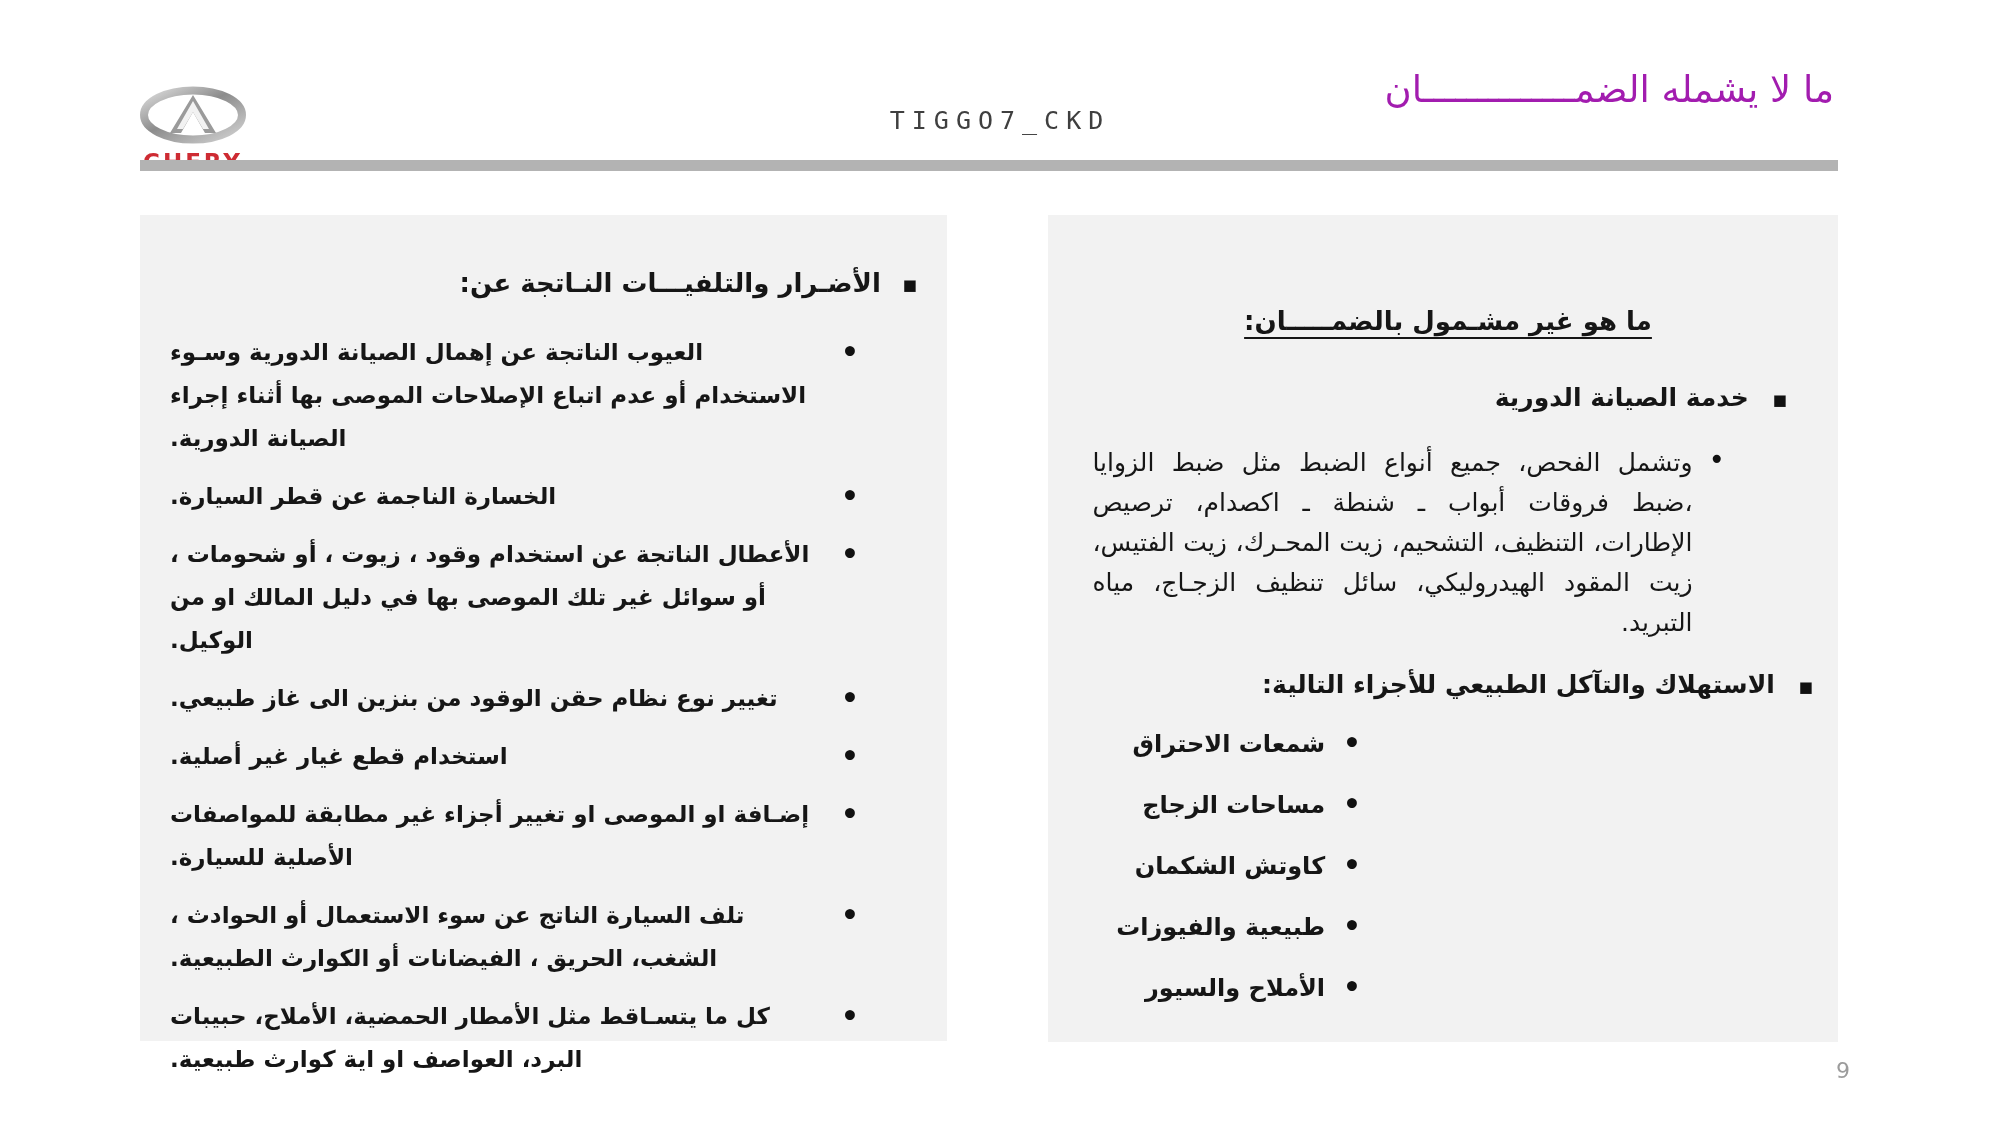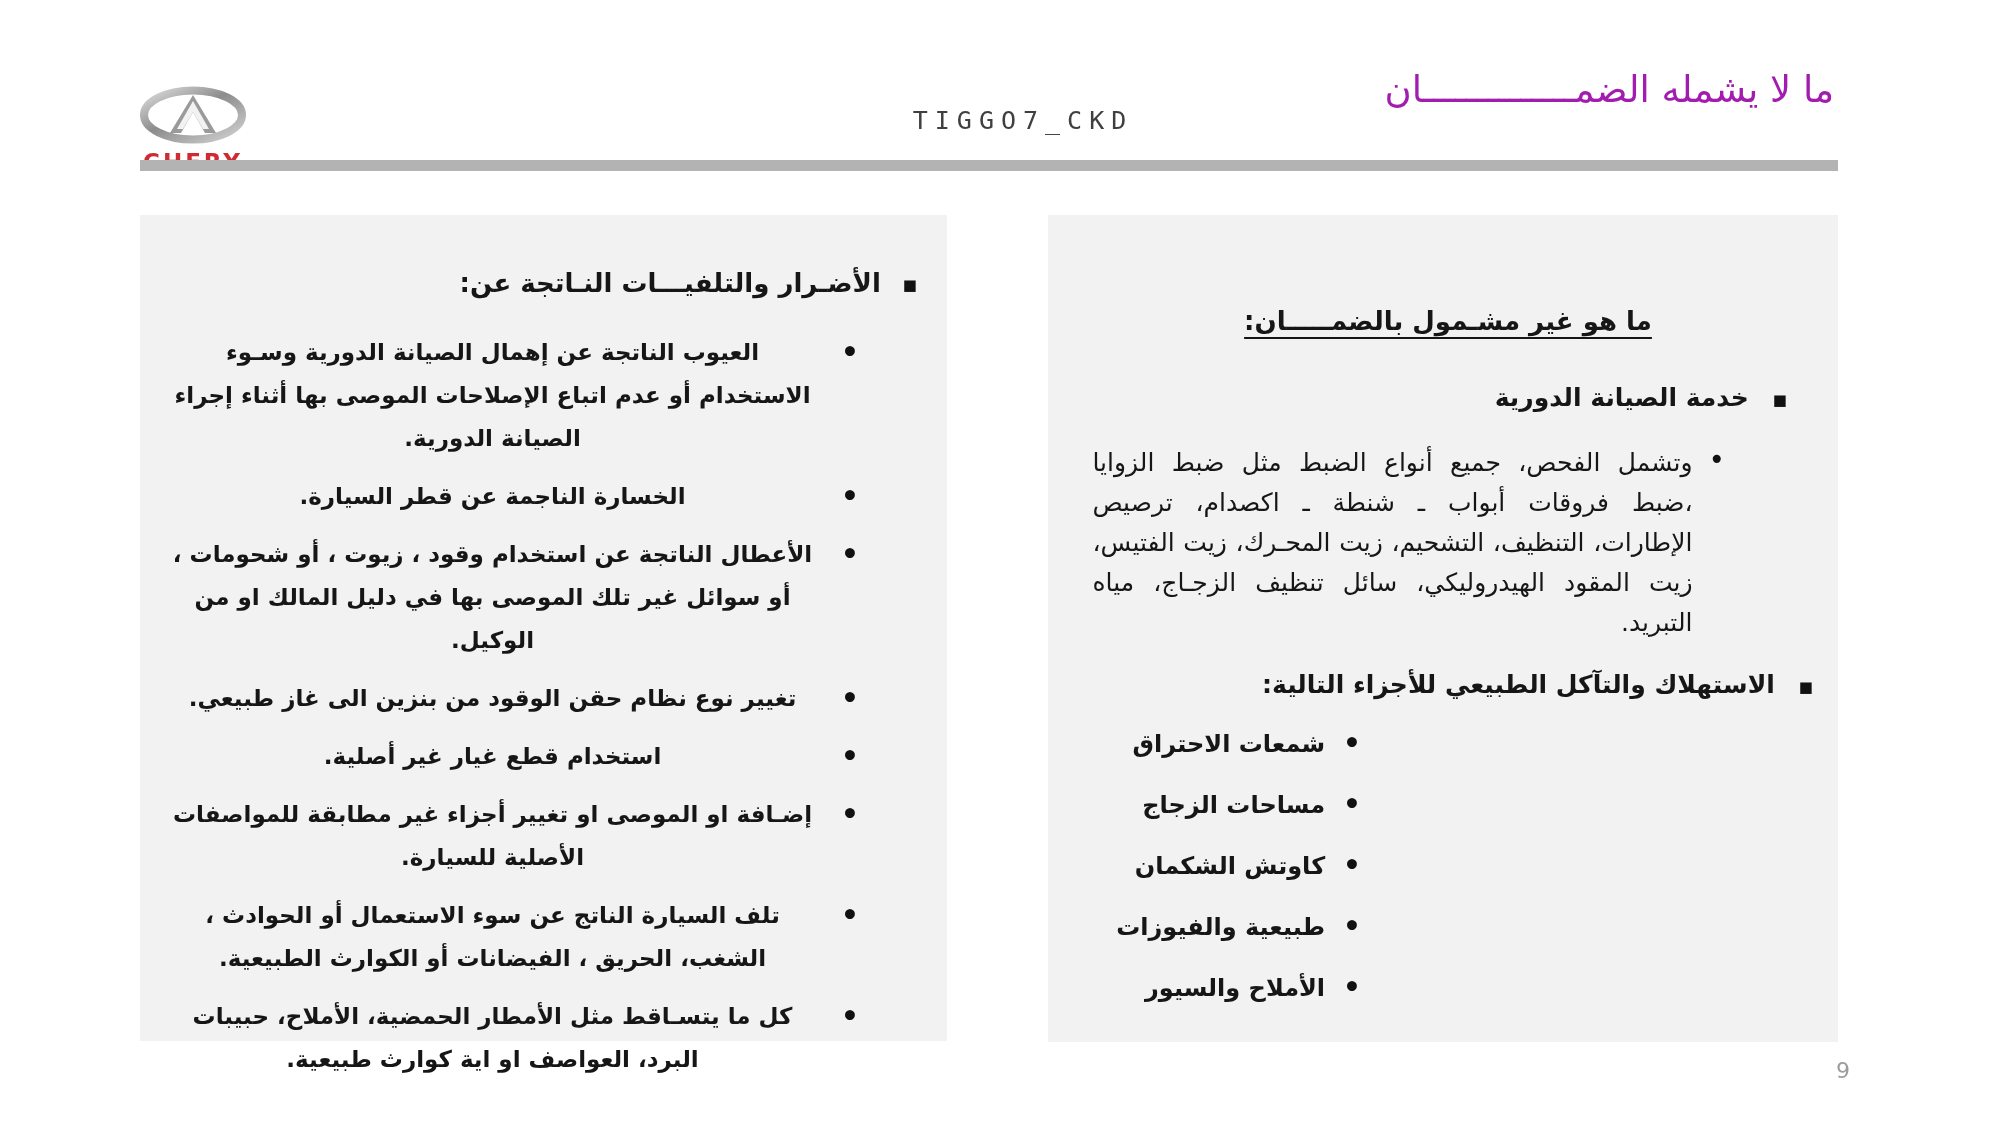--- a/index.html
+++ b/index.html
@@ -6,41 +6,41 @@
   html,body { width:2000px; height:1125px; background:#ffffff; overflow:hidden;
               font-family:"DejaVu Sans", sans-serif; color:#161616; }
   .page { position:absolute; left:0; top:0; width:2000px; height:1125px; }
 
   
   .logo { position:absolute; left:133px; top:86px; width:120px; text-align:center; }
   .logo-text { font-size:23px; font-weight:bold; letter-spacing:3px; color:#ce2b33; margin-top:1px;
                font-family:"DejaVu Sans", sans-serif; }
   .model-code { position:absolute; left:50%; transform:translateX(-50%); top:106px;
                 font-family:"DejaVu Sans Mono", monospace; font-size:25px; letter-spacing:7px;
-                color:#3f3f3f;margin-left:23px; }
+                color:#3f3f3f; }
   .page-title { position:absolute; right:166px; top:68px; direction:rtl;
                 font-size:37px; color:#a21caf; white-space:nowrap; }
   .header-bar { position:absolute; left:140px; top:160px; width:1698px; height:11px; background:#b3b3b3; }
 
   
   .panel { position:absolute; background:#f2f2f2; direction:rtl; }
   .panel-left  { left:140px;  top:215px; width:807px; height:826px; padding:46px 0 0 30px; }
   .panel-right { left:1048px; top:215px; width:790px; height:827px; padding:86px 25px 0 35px; }
 
   .bullet { flex:0 0 auto; color:#111; }
   .sq  { font-size:15px; line-height:inherit; transform:translateY(2px); }
   .rnd { font-size:28px; line-height:inherit; }
 
   
   .lp-heading { display:flex; gap:22px; margin-right:30px; font-size:26px; font-weight:bold;
                 line-height:44px; align-items:flex-start; }
   .lp-list { list-style:none; margin:26px 88px 0 0; }
   .lp-item { display:flex; gap:26px; align-items:flex-start; font-size:23px; font-weight:bold;
              line-height:43px; margin-bottom:15px; }
-  .lp-item .li-text { flex:1; text-align:center; }
+  .lp-item .li-text { flex:1; text-align:left; }
 
   
   .rp-heading { font-size:26px; font-weight:bold; line-height:40px; text-align:center;
                 text-decoration:underline; text-underline-offset:7px; }
   .rp-row { display:flex; gap:24px; align-items:flex-start; }
   .rp-s1 { margin:36px 26px 0 0; font-size:25px; font-weight:bold; line-height:42px; }
   .rp-para-row { margin:24px 88px 0 0; gap:16px; }
   .rp-para { width:600px; font-size:25px; font-weight:normal; line-height:40px;
              text-align:justify; }
   .rp-s2 { margin:22px 0 0 0; font-size:25px; font-weight:bold; line-height:40px; }

